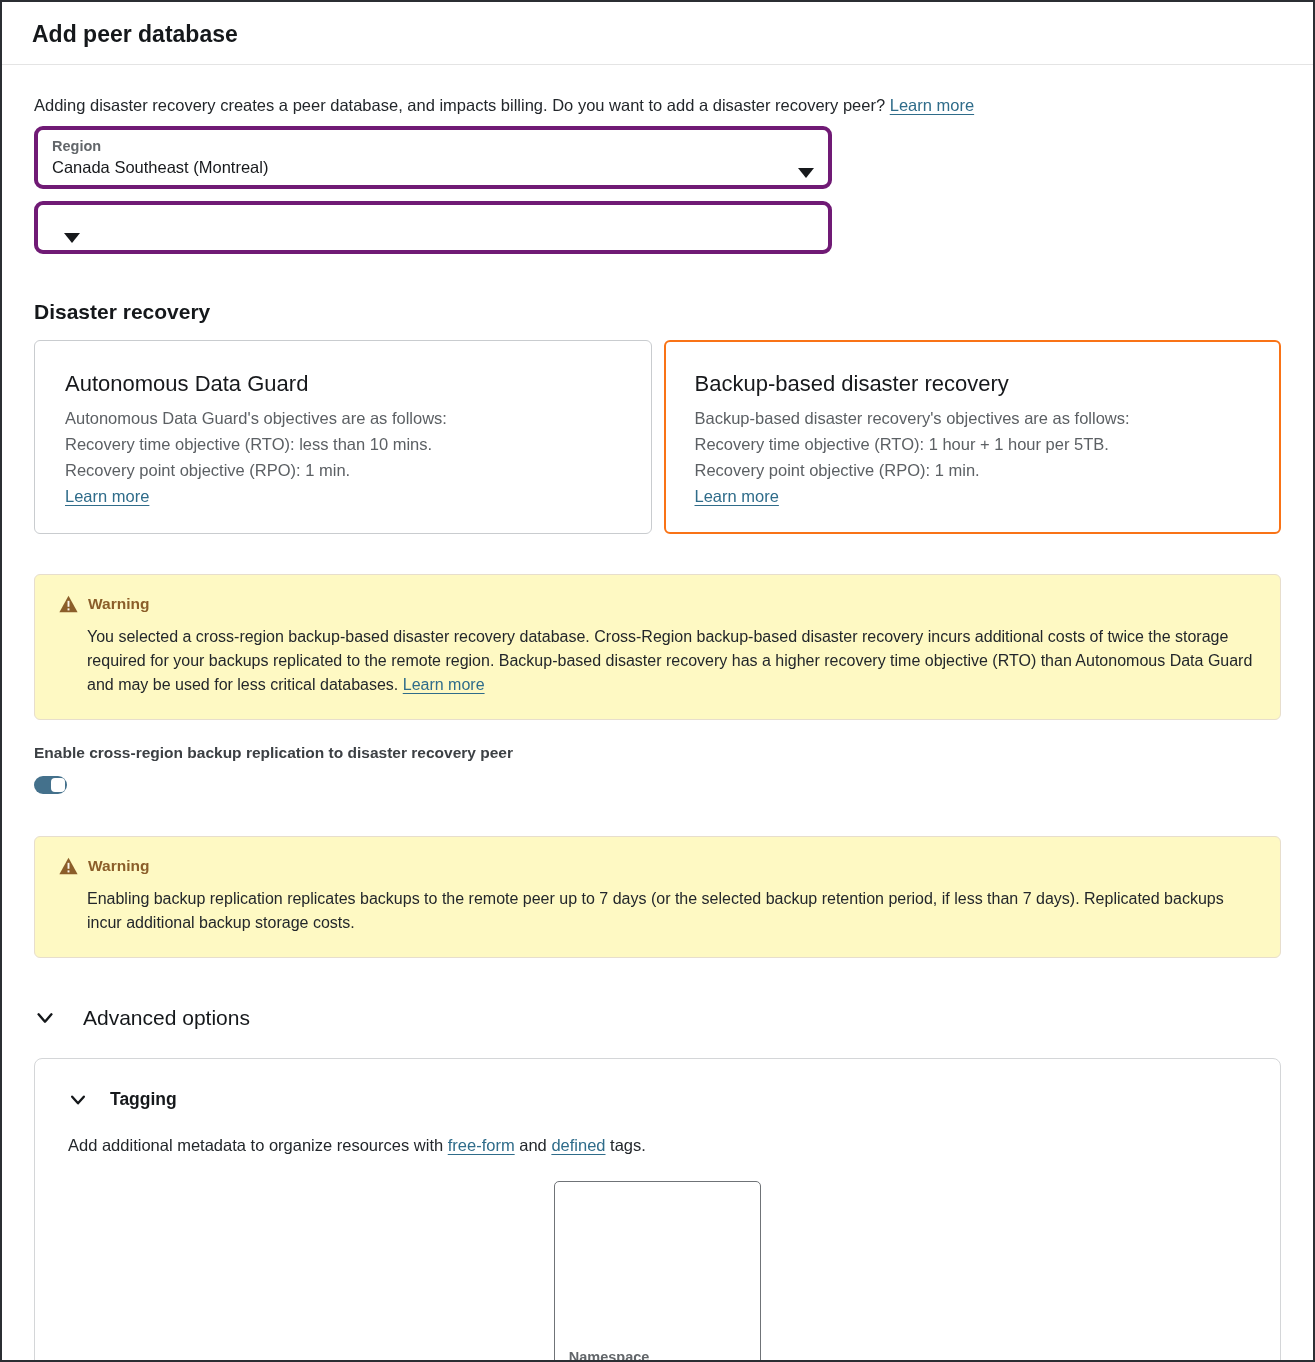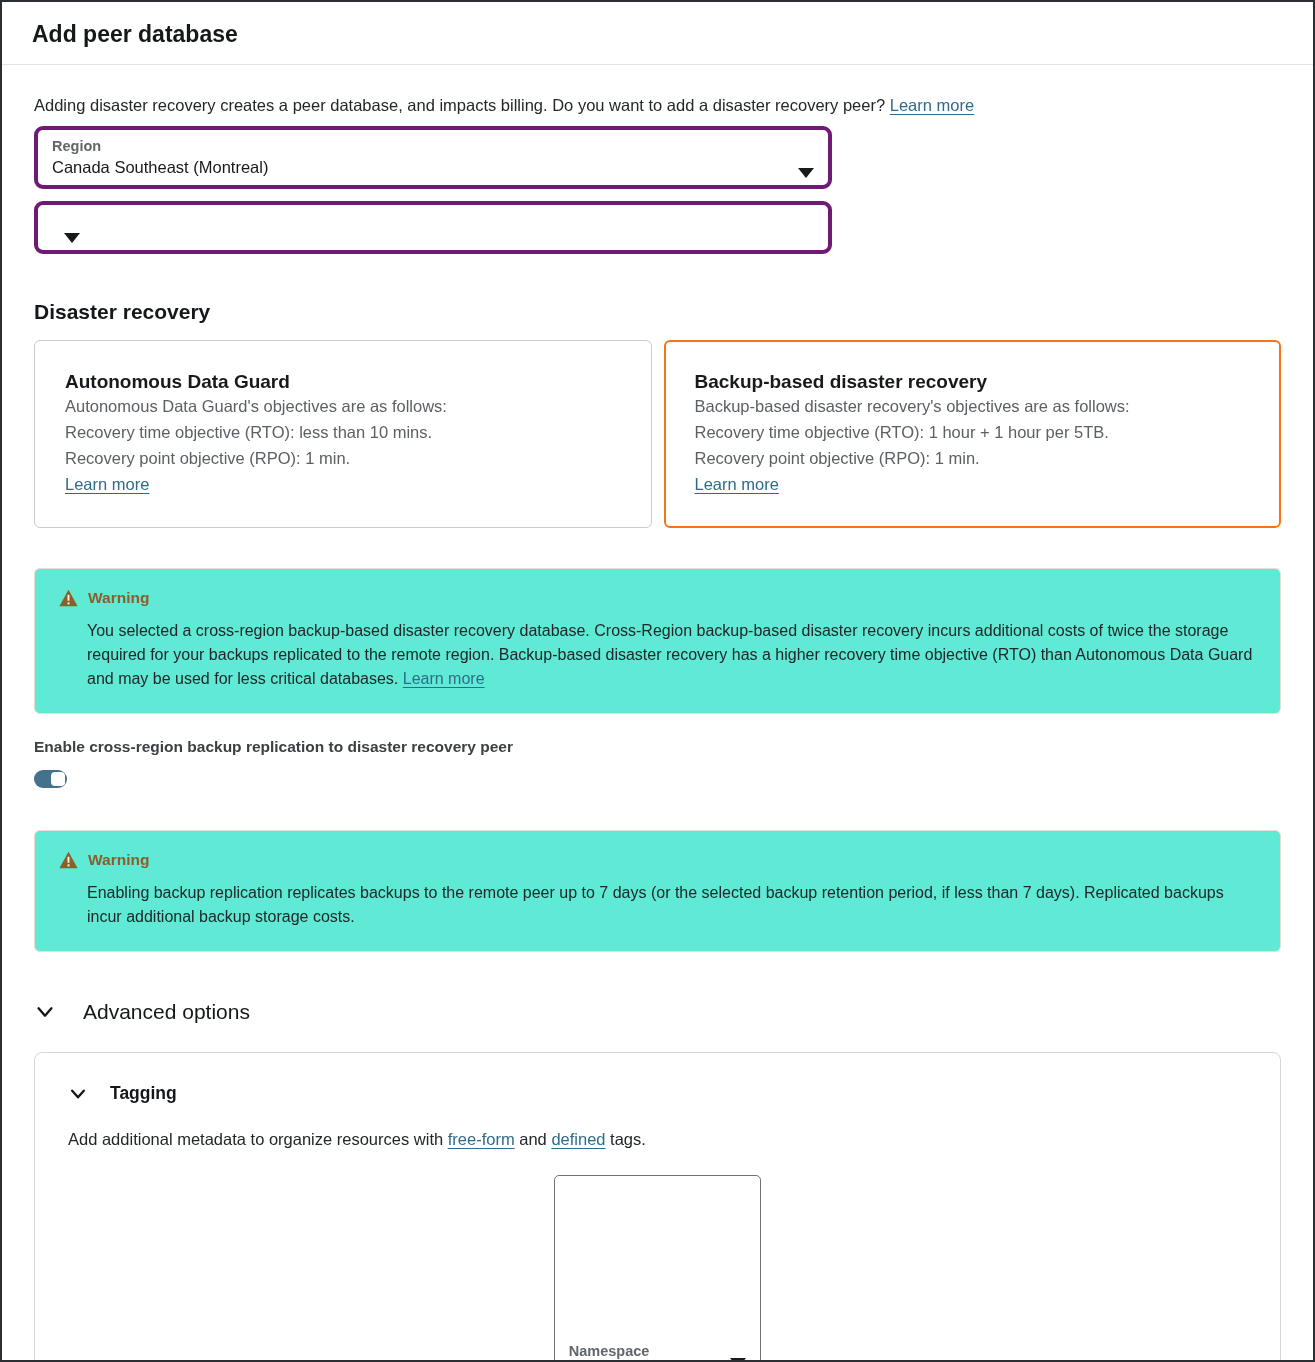--- a/index.html
+++ b/index.html
@@ -52,27 +52,27 @@
   
   .section-title { margin-top: 46px; font-size: 21px; font-weight: bold; color: #15181b; }
   .select-type-label { margin-top: 26px; font-size: 15.5px; font-weight: bold; color: #3c4044; }
 
   .cards { margin-top: 16px; display: flex; gap: 12px; }
   .dr-card {
     flex: 1 1 0; border: 1px solid #c9cccf; border-radius: 6px;
     padding: 30px 30px 24px 30px; min-height: 188px; cursor: pointer; background: #fff;
   }
   .dr-card.selected { border: 2px solid #f97316; padding: 29px 29px 23px 29px; }
-  .dr-card h3 { font-size: 19px; font-weight: bold; color: #17191c; }
+  .dr-card h3 { font-size: 22px; font-weight: normal; color: #17191c; margin-bottom: 8px; }
   .dr-card .card-line { font-size: 16.5px; color: #5c6064; line-height: 26px; }
   .dr-card .lnk { font-size: 16.5px; line-height: 26px; display: inline-block; }
 
   
   .warning-box {
-    margin-top: 40px; background: #5eead4; border: 1px solid #e7decd;
+    margin-top: 40px; background: #fef9c3; border: 1px solid #e7decd;
     border-radius: 6px; padding: 20px 24px 22px 24px;
   }
   .warning-head { display: flex; align-items: center; gap: 10px; }
   .warning-head .w-title { font-size: 15.5px; font-weight: bold; color: #8b5e2a; }
   .warning-body {
     margin-top: 12px; margin-left: 28px; font-size: 16px;
     color: #23272b; line-height: 24px;
   }
 
   

